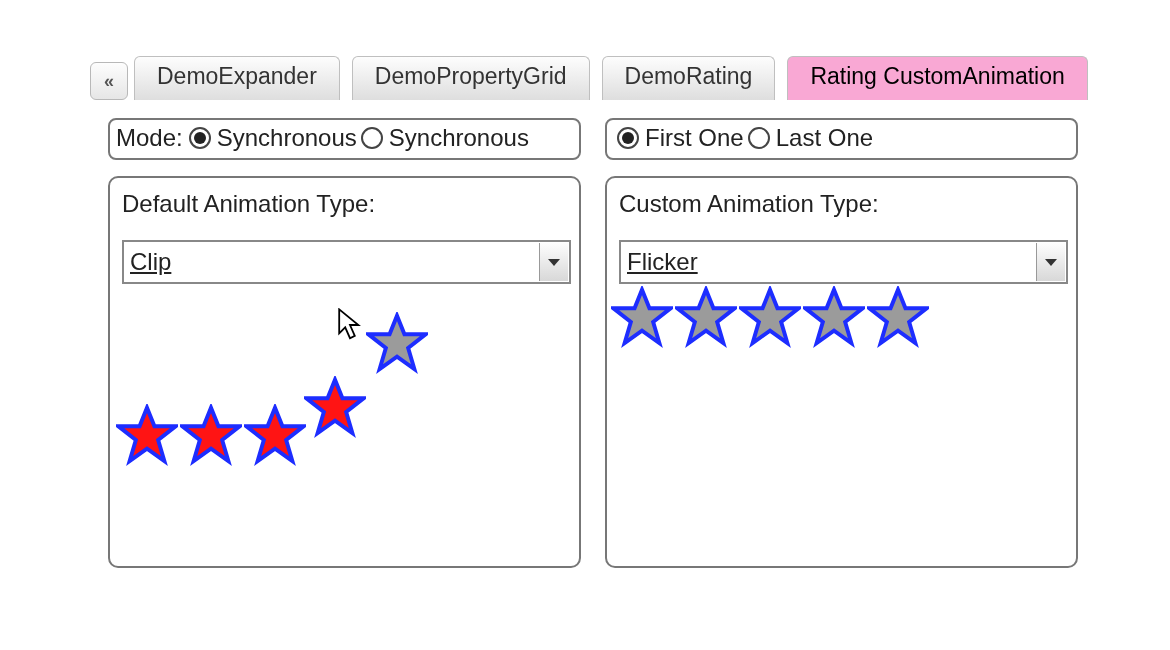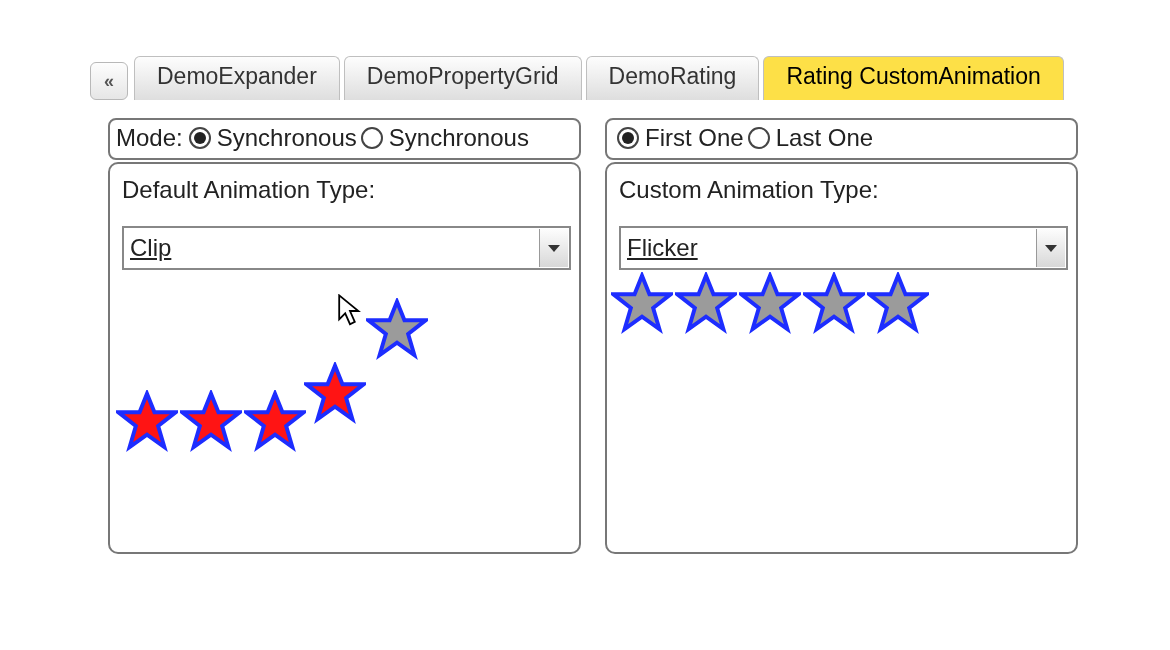--- a/index.html
+++ b/index.html
@@ -35,34 +35,34 @@
     border-radius: 6px;
     background: linear-gradient(#fdfdfd, #e6e6e6);
     font-size: 18px;
     font-weight: bold;
     color: #555;
     cursor: pointer;
     user-select: none;
   }
   .tab {
     padding: 6px 22px 10px 22px;
-    margin-right: 4px;
+    margin-right: 12px;
     border: 1px solid #bfbfbf;
     border-bottom: none;
     border-top-left-radius: 6px;
     border-top-right-radius: 6px;
     background: linear-gradient(#fdfdfd, #dedede);
     font-size: 23px;
     color: #333;
     cursor: pointer;
     position: relative;
     top: 0;
   }
   .tab.active {
-    background: #fde047;
+    background: #f9a8d4;
     color: #000;
     box-shadow: none;
     z-index: 2;
   }
   .tabbase {
     position: absolute;
     left: 90px;
     right: 90px;
     top: 102px;
     height: 0;
@@ -74,21 +74,21 @@
     top: 118px;
     left: 108px;
     right: 92px;
     display: flex;
     gap: 24px;
   }
   .col {
     flex: 1;
     display: flex;
     flex-direction: column;
-    gap: 2px;
+    gap: 16px;
   }
 
   .mode-box {
     border: 2px solid #777;
     border-radius: 8px;
     padding: 4px 8px 6px 6px;
     display: flex;
     align-items: center;
     font-size: 24px;
   }

